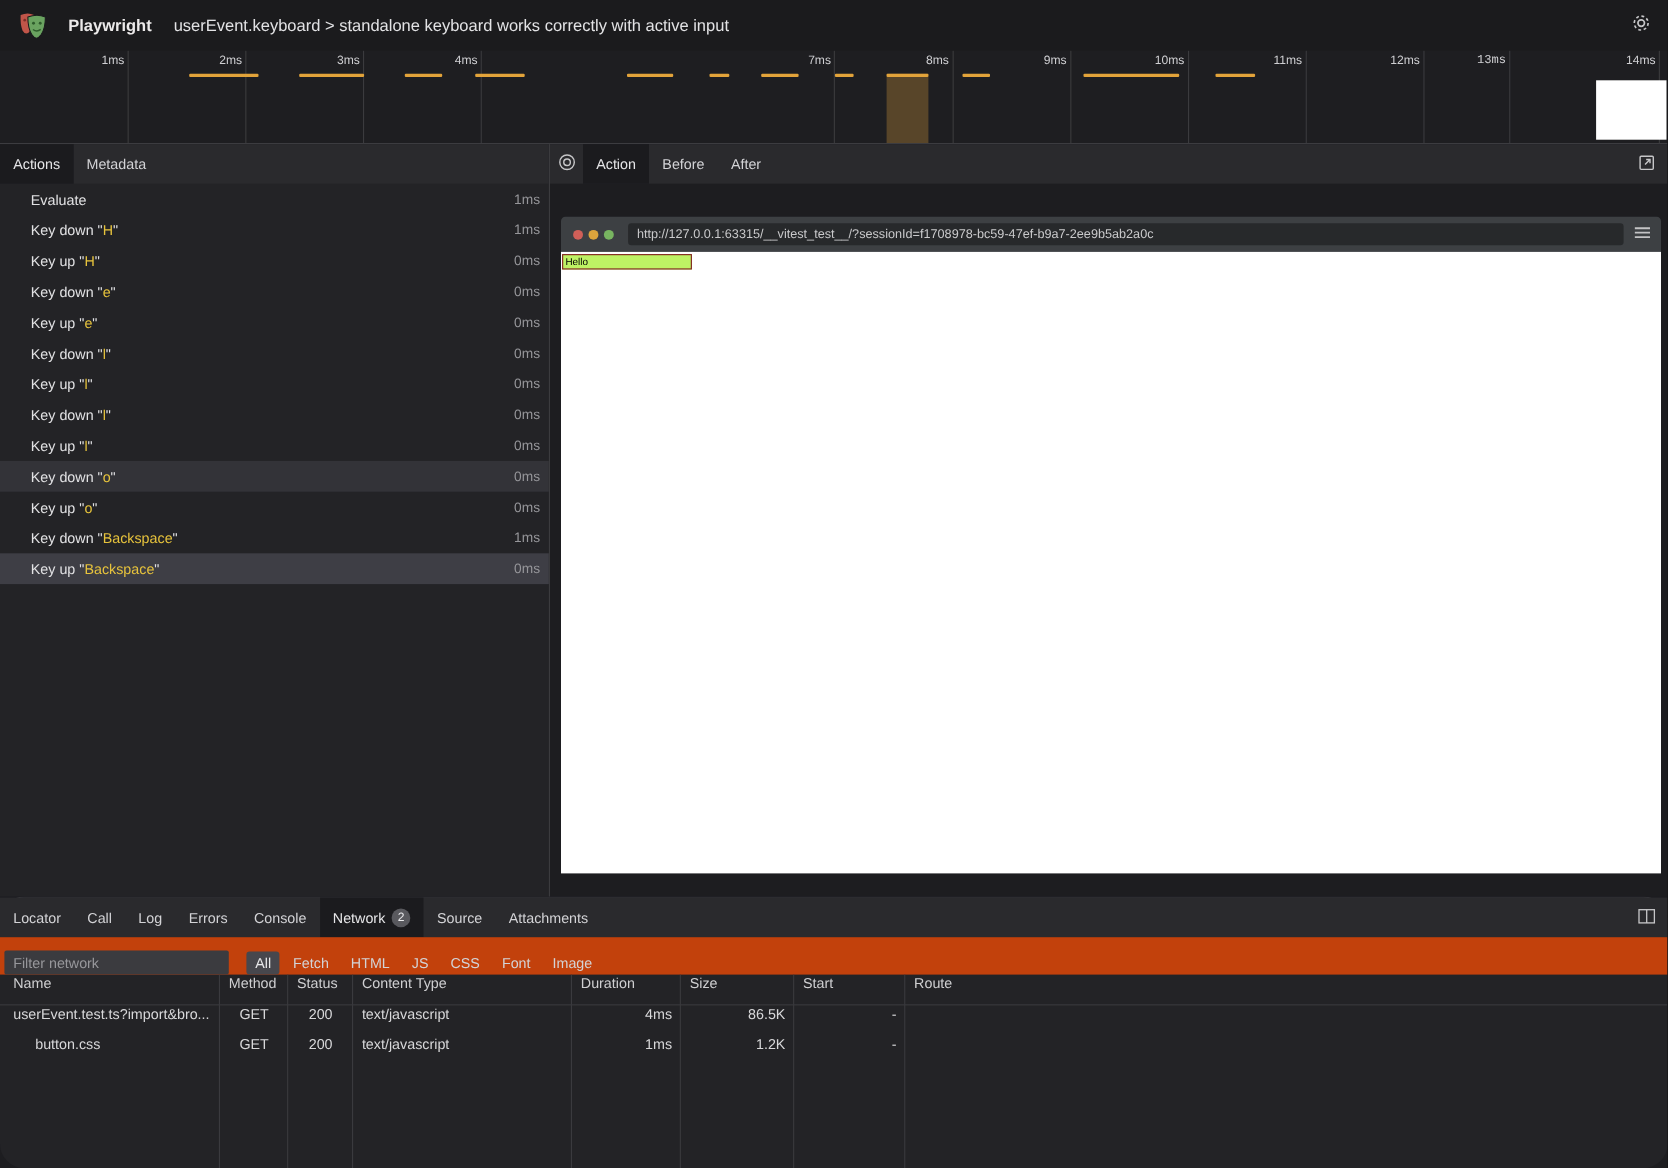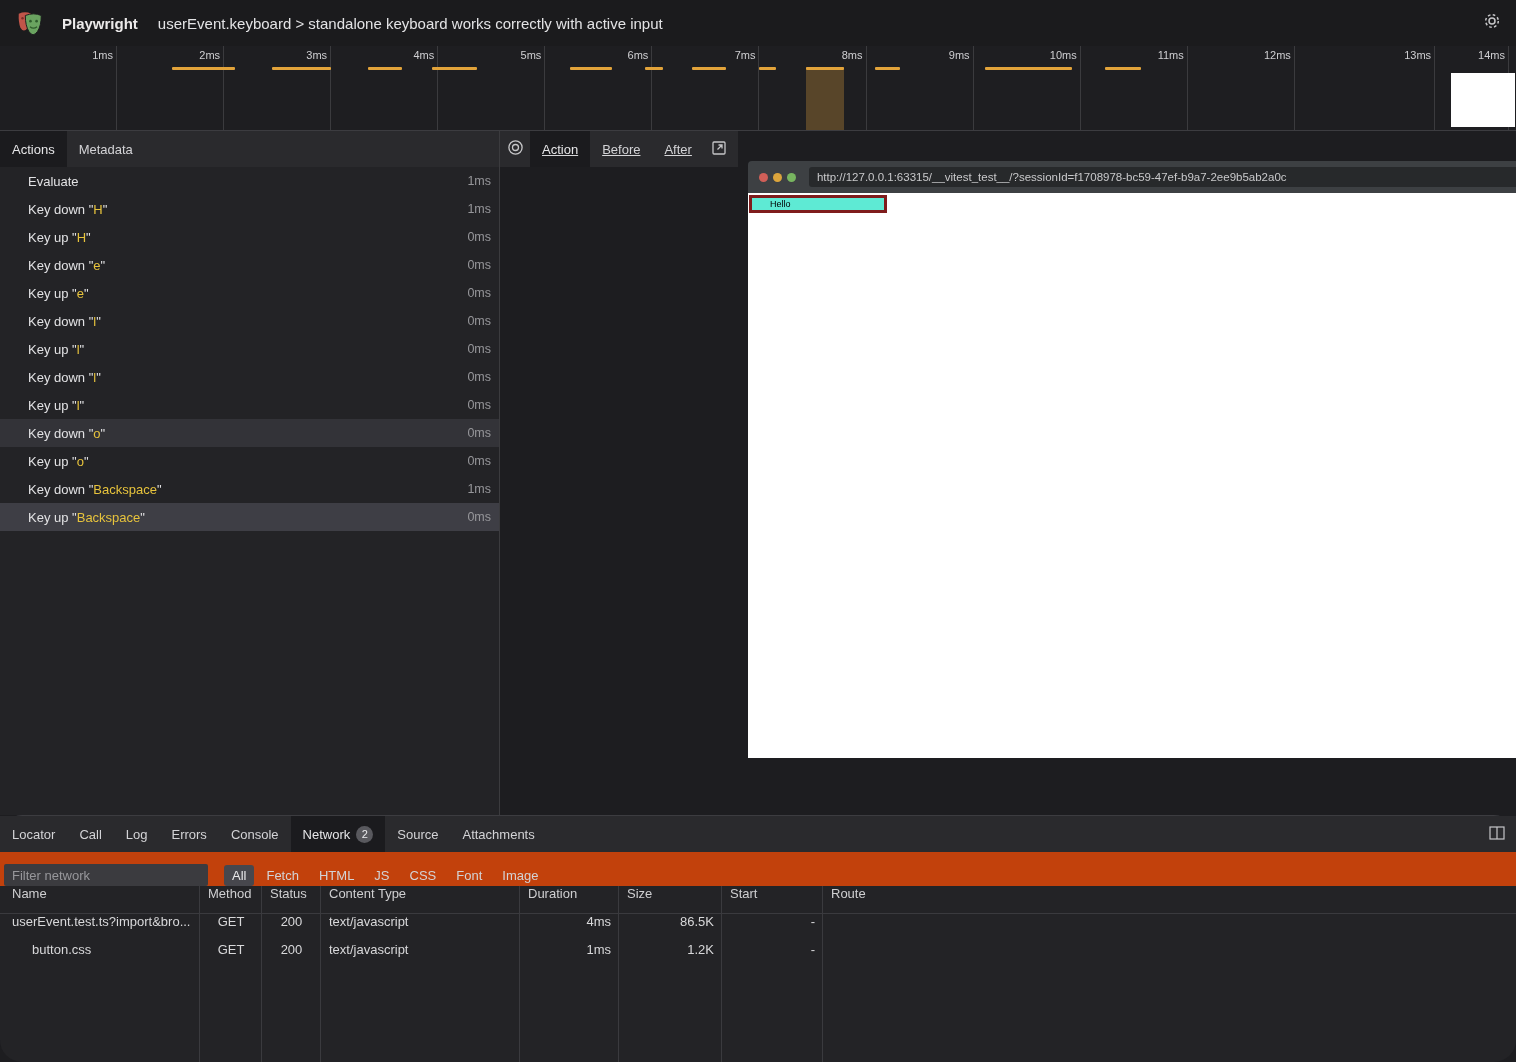--- a/index.html
+++ b/index.html
@@ -23,21 +23,21 @@
        box-sizing:border-box;}
   .tl-cell .lbl{position:absolute;right:3px;top:3px;font-size:11px;color:#cfcfd2;}
   .tl-bar{position:absolute;top:21px;height:3px;border-radius:1px;}
   .tl-sel{position:absolute;top:21px;bottom:0;}
   .tl-film{position:absolute;top:27px;height:54px;background:#ffffff;}
 
   
   .main{position:absolute;left:0;top:131px;width:100%;height:684px;display:flex;}
   .left-panel{width:500px;flex:none;background:#232326;border-right:1px solid #3b3b3e;
        box-sizing:border-box;display:flex;flex-direction:column;}
-  .right-panel{flex:1;background:#1d1d20;display:flex;min-width:0;text-decoration:underline;}
+  .right-panel{flex:1;background:#1d1d20;display:flex;flex-direction:column;min-width:0;}
 
   .toolbar{height:36px;flex:none;background:#2a2a2d;display:flex;align-items:center;
        font-size:13px;color:#d3d3d6;}
   .tab{height:100%;display:flex;align-items:center;padding:0 12px;cursor:pointer;white-space:nowrap;}
   .tab.selected{background:#1b1b1e;color:#e6e6e8;}
   .icon-btn{width:30px;height:100%;display:flex;align-items:center;justify-content:center;cursor:pointer;flex:none;}
 
   
   .action-list{flex:1;overflow:hidden;}
   .action-row{height:28px;display:flex;align-items:center;font-size:13px;cursor:pointer;}
@@ -51,23 +51,23 @@
   .snap-area{flex:1;position:relative;}
   .browser{position:absolute;left:10px;top:30px;width:1000px;}
   .chrome{height:32px;background:#3d4043;border-radius:4px 4px 0 0;display:flex;align-items:center;}
   .dot{width:9px;height:9px;border-radius:50%;margin-left:5px;flex:none;}
   .dot:first-child{margin-left:11px;}
   .urlbar{margin-left:13px;flex:1;height:20px;background:#27292b;border-radius:3px;
        display:flex;align-items:center;overflow:hidden;}
   .urlbar span{padding-left:8px;font-size:11.5px;color:#c9c9cb;white-space:nowrap;}
   .menu-btn{width:34px;height:100%;display:flex;align-items:center;justify-content:center;cursor:pointer;flex:none;}
   .pagebody{height:565px;background:#ffffff;position:relative;}
-  .page-input{position:absolute;left:1px;top:2px;width:114px;height:12px;border:3px solid #7f1d1d;
-       background:#5eead4;font-size:9px;font-family:"Liberation Sans",sans-serif;color:#000;
-       padding:0 0 0 18px;outline:none;}
+  .page-input{position:absolute;left:1px;top:2px;width:114px;height:12px;border:1px solid #7f1d1d;
+       background:#bef264;font-size:9px;font-family:"Liberation Sans",sans-serif;color:#000;
+       padding:0 0 0 2px;outline:none;}
 
   
   .bottom{position:absolute;left:0;top:815px;width:100%;height:247px;background:#232326;
        border-top:1px solid #3c3c40;box-sizing:border-box;display:flex;flex-direction:column;border-radius:22px;}
   .btab-badge{margin-left:6px;width:17px;height:17px;border-radius:50%;background:#59595e;
        color:#ebebed;font-size:11px;display:flex;align-items:center;justify-content:center;}
   .filter-row{height:34px;flex:none;display:flex;align-items:flex-end;background:#c2410c;}
   .filter-input{margin-left:4px;width:188px;height:22px;background:#3b3b3f;border:none;border-radius:2px;
        color:#d7d7d9;font-size:13px;font-family:"Liberation Sans",sans-serif;padding:0 8px;outline:none;flex:none;}
   .filter-input::placeholder{color:#97979b;}
@@ -118,45 +118,39 @@
       </div>
       <div class="tl-cell" style="left: 116.98px; width: 107.08px;">
         <span class="lbl">2ms</span>
       </div>
       <div class="tl-cell" style="left: 224.06px; width: 107.08px;">
         <span class="lbl">3ms</span>
       </div>
       <div class="tl-cell" style="left: 331.14px; width: 107.08px;">
         <span class="lbl">4ms</span>
       </div>
-      <div class="tl-cell" style="left: 438.22px; width: 107.08px;">
-        <span class="lbl">5ms</span>
-      </div>
-      <div class="tl-cell" style="left: 545.3px; width: 107.08px;">
-        <span class="lbl">6ms</span>
-      </div>
       <div class="tl-cell" style="left: 652.38px; width: 107.08px;">
         <span class="lbl">7ms</span>
       </div>
       <div class="tl-cell" style="left: 759.46px; width: 107.08px;">
         <span class="lbl">8ms</span>
       </div>
       <div class="tl-cell" style="left: 866.54px; width: 107.08px;">
         <span class="lbl">9ms</span>
       </div>
       <div class="tl-cell" style="left: 973.62px; width: 107.08px;">
         <span class="lbl">10ms</span>
       </div>
       <div class="tl-cell" style="left: 1080.7px; width: 107.08px;">
         <span class="lbl">11ms</span>
       </div>
       <div class="tl-cell" style="left: 1187.78px; width: 107.08px;">
         <span class="lbl">12ms</span>
       </div>
-      <div class="tl-cell" style="left: 1328px; width: 107.08px;">
+      <div class="tl-cell" style="left: 1266px; width: 107.08px; font-family: Liberation Mono, monospace;">
         <span class="lbl">13ms</span>
       </div>
       <div class="tl-cell" style="left: 1401.94px; width: 107.08px;">
         <span class="lbl">14ms</span>
       </div>
       <div class="tl-sel" style="left: 806px; width: 38px; background: rgba(226, 163, 58, 0.3);"></div>
       <div class="tl-bar" style="left: 172px; width: 63px; background: rgb(226, 163, 58);"></div>
       <div class="tl-bar" style="left: 272px; width: 59px; background: rgb(226, 163, 58);"></div>
       <div class="tl-bar" style="left: 368px; width: 34px; background: rgb(226, 163, 58);"></div>
       <div class="tl-bar" style="left: 432px; width: 45px; background: rgb(226, 163, 58);"></div>

